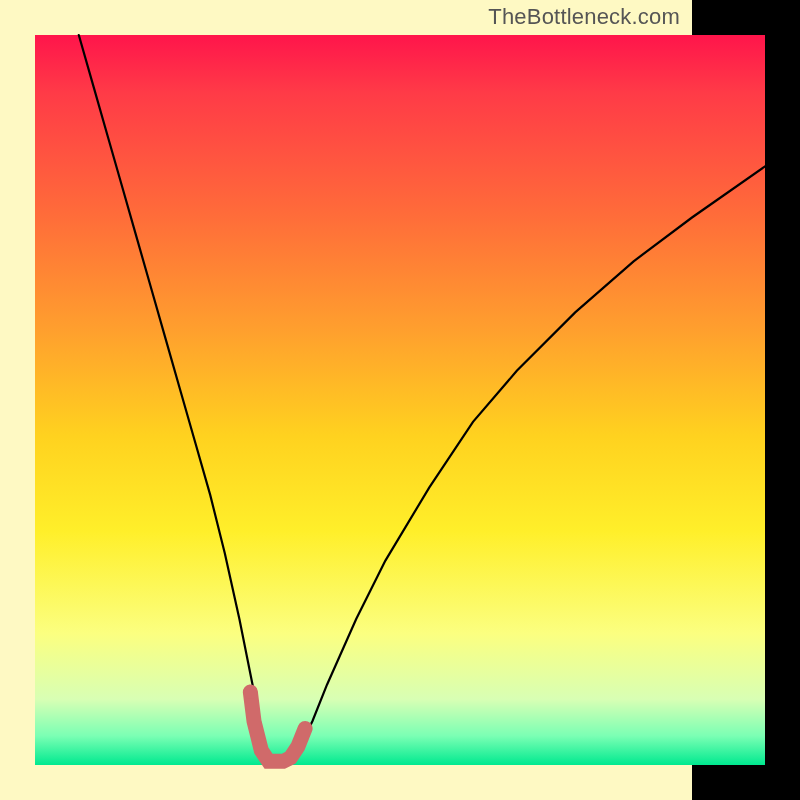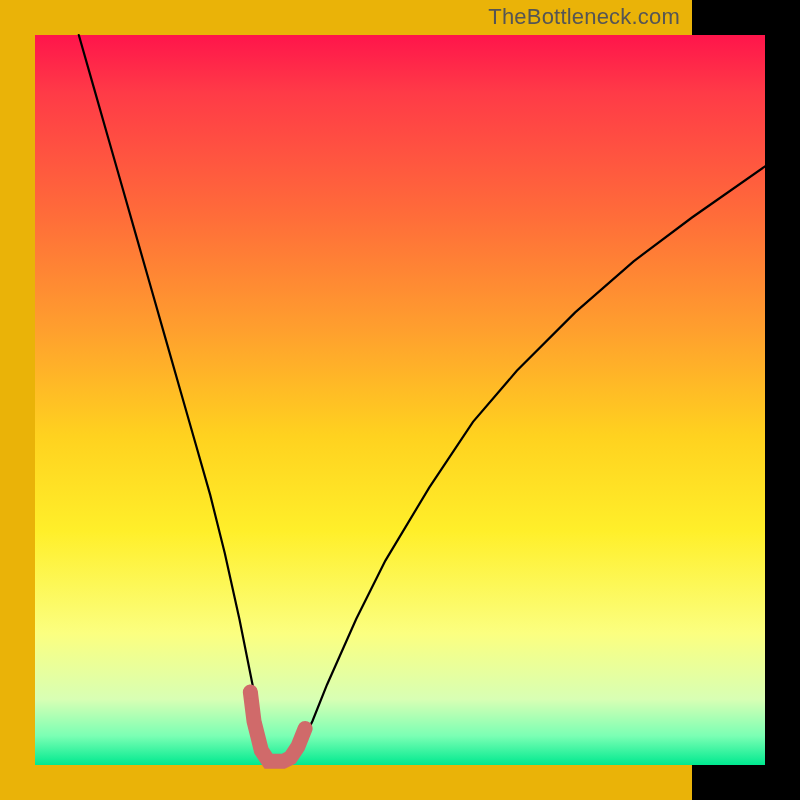--- a/index.html
+++ b/index.html
@@ -1,21 +1,21 @@
 <!DOCTYPE html>
 <html><head>
 <meta charset="utf-8">
 <style>
   * { margin: 0; padding: 0; box-sizing: border-box; }
   html, body { width: 800px; height: 800px; overflow: hidden; background: #000; }
   .frame {
     position: relative;
     width: 692px;
     height: 800px;
-    background: #eab308;
+    background: #fef9c3;
   }
   .watermark {
     position: absolute;
     top: 4px;
     right: 12px;
     font-family: Arial, Helvetica, sans-serif;
     font-size: 22px;
     color: #555;
     letter-spacing: 0.2px;
     user-select: none;

